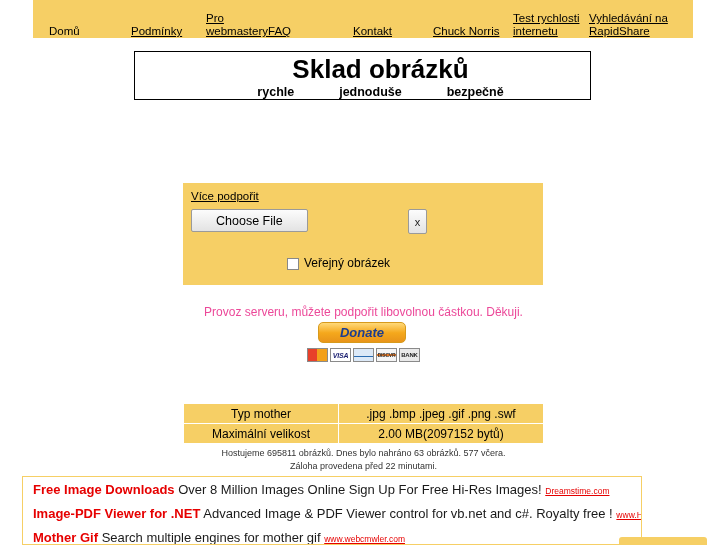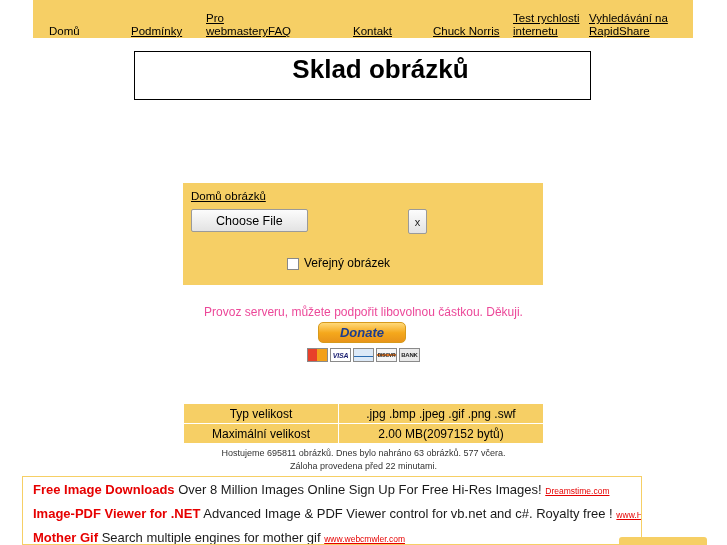--- a/index.html
+++ b/index.html
@@ -324,44 +324,51 @@
       <a href="#">Test rychlosti internetu</a>
     </div>
     <div class="nav-cell nav-w-vyhl">
       <a href="#">Vyhledávání na RapidShare</a>
     </div>
   </div>
 </div>
 
 <div id="title-box">
   <div id="title-main">Sklad obrázků</div>
+  <div id="title-sub">
+    <span>rychle</span>
+    <span class="sub-gap"></span>
+    <span>jednoduše</span>
+    <span class="sub-gap"></span>
+    <span>bezpečně</span>
+  </div>
 </div>
 
 <div id="upload-panel">
-  <a href="#" id="more-images-link">Domů obrázků</a>
+  <a href="#" id="more-images-link">Více podpořit</a>
   <button id="choose-file-btn" type="button">Choose File</button>
   <button id="remove-row-btn" type="button">x</button>
   <input type="checkbox" id="public-checkbox" style="">
   <label for="public-checkbox" id="public-label">Veřejný obrázek</label>
 </div>
 
 <div id="donate-text">Provoz serveru, můžete podpořit libovolnou částkou. Děkuji.</div>
 <button id="donate-btn" type="button">Donate</button>
 <div id="card-row">
   <span class="card-chip card-mc"></span>
   <span class="card-chip card-visa">VISA</span>
   <span class="card-chip card-amex"></span>
   <span class="card-chip card-disc">DISCVR</span>
   <span class="card-chip card-bank">BANK</span>
 </div>
 
 <table id="info-table">
   <tbody>
       <tr>
-    <td class="label-col">Typ velikost</td>
+    <td class="label-col">Typ mother</td>
     <td>.jpg .bmp .jpeg .gif .png .swf</td>
   </tr>
   <tr>
     <td class="label-col">Maximální velikost</td>
     <td>2.00 MB(2097152 bytů)</td>
   </tr>
 </tbody>
   </table>
 
 <div id="stats-line1">Hostujeme 695811 obrázků. Dnes bylo nahráno 63 obrázků. 577 včera.</div>

